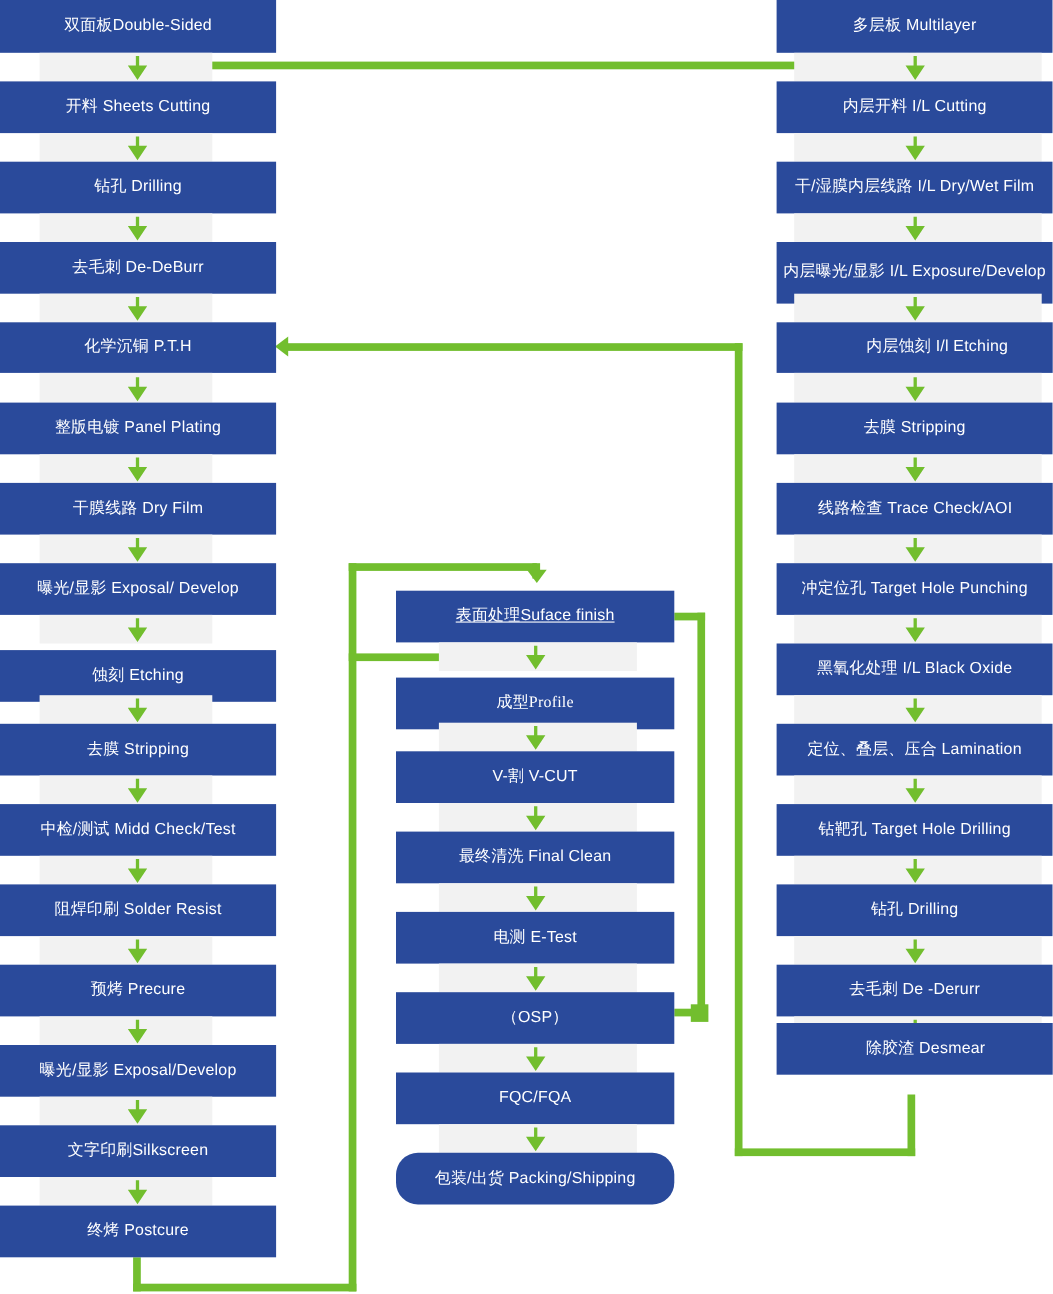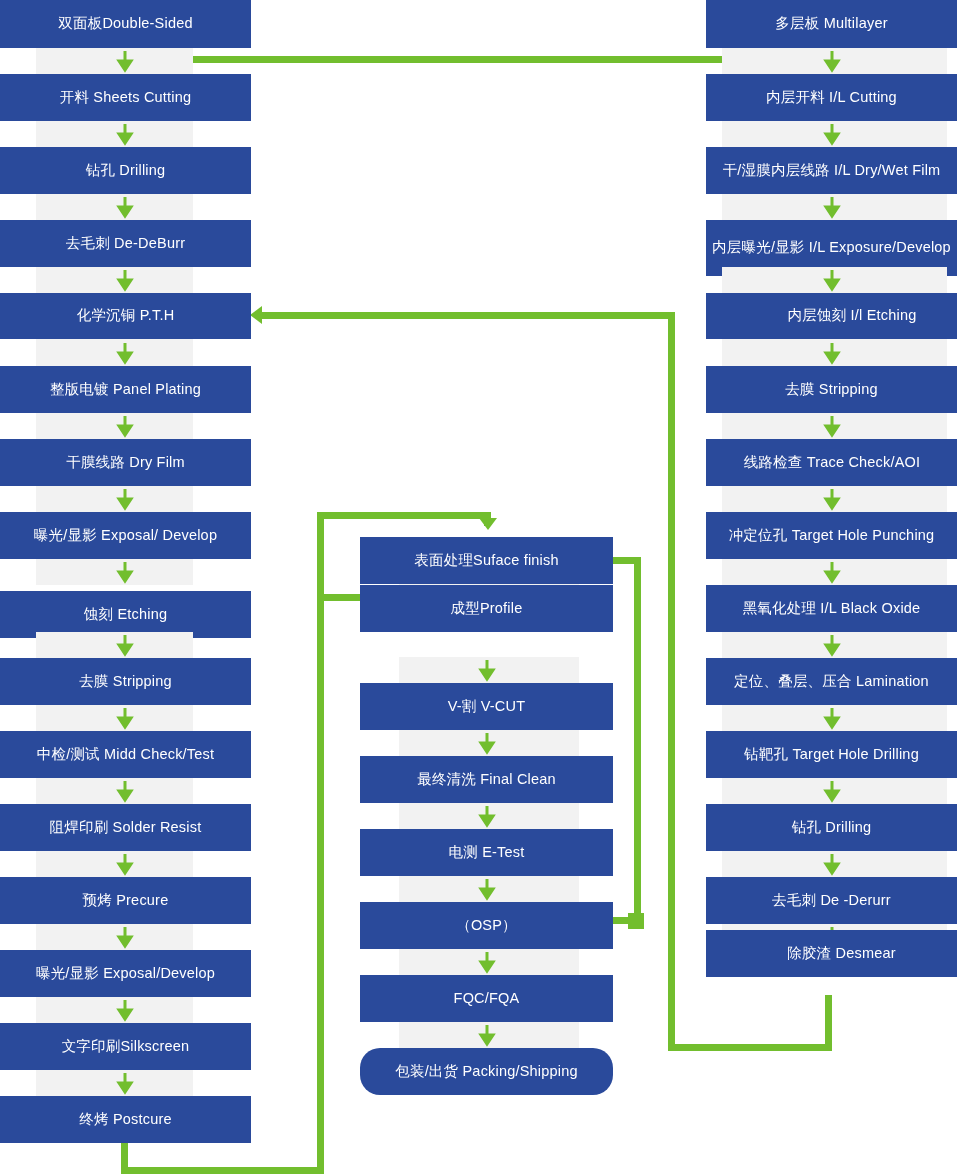--- a/index.html
+++ b/index.html
@@ -150,27 +150,27 @@
     <div class="strip" style="left:36px;top:1070px;width:157px;height:26px;"></div>
     <svg class="dnarrow" viewBox="0 0 22 26" style="left:114px;top:1070px;">
         <path d="M11 3 L11 17 M5 13 L11 22 L17 13 Z" stroke="#72BE2E" stroke-width="3" fill="#72BE2E"></path>
       </svg>
 
     <div class="box" style="left:0px;top:1096px;width:251px;height:47px;">终烤 Postcure</div>
   </div>
 
   <div>
 
-    <div class="box" style="left:360px;top:537px;width:253px;height:47px;">表面处理Suface finish</div>
+    <div class="box" style="left:360px;top:537px;width:253px;height:47px;text-decoration:underline;">表面处理Suface finish</div>
     <div class="strip" style="left:399px;top:584px;width:180px;height:26px;"></div>
     <svg class="dnarrow" viewBox="0 0 22 26" style="left:476px;top:584px;">
         <path d="M11 3 L11 17 M5 13 L11 22 L17 13 Z" stroke="#72BE2E" stroke-width="3" fill="#72BE2E"></path>
       </svg>
 
-    <div class="box" style="left:360px;top:585px;width:253px;height:47px;">成型Profile</div>
+    <div class="box" style="left:360px;top:616px;width:253px;height:47px;font-family:Liberation Serif, serif;">成型Profile</div>
     <div class="strip" style="left:399px;top:657px;width:180px;height:26px;"></div>
     <svg class="dnarrow" viewBox="0 0 22 26" style="left:476px;top:657px;">
         <path d="M11 3 L11 17 M5 13 L11 22 L17 13 Z" stroke="#72BE2E" stroke-width="3" fill="#72BE2E"></path>
       </svg>
 
     <div class="box" style="left:360px;top:683px;width:253px;height:47px;">V-割 V-CUT</div>
     <div class="strip" style="left:399px;top:730px;width:180px;height:26px;"></div>
     <svg class="dnarrow" viewBox="0 0 22 26" style="left:476px;top:730px;">
         <path d="M11 3 L11 17 M5 13 L11 22 L17 13 Z" stroke="#72BE2E" stroke-width="3" fill="#72BE2E"></path>
       </svg>

